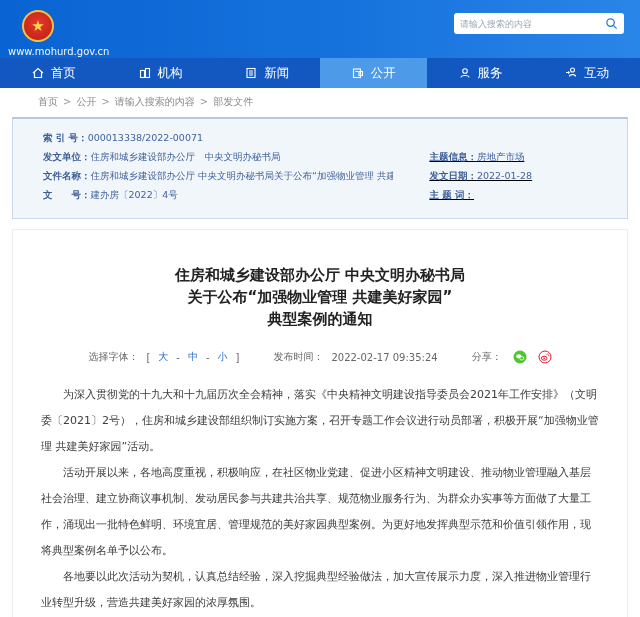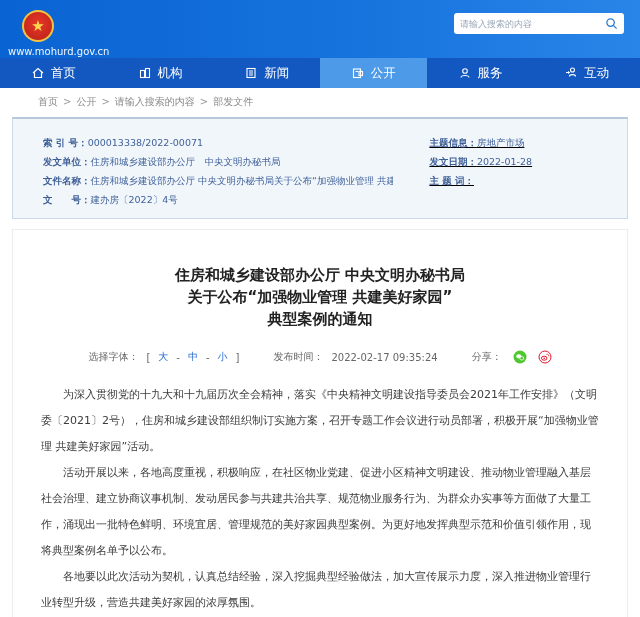--- a/index.html
+++ b/index.html
@@ -36,21 +36,21 @@
   .nav-icon { width:14px; height:14px; display:flex; }
 
   
   .breadcrumb { height:27px; display:flex; align-items:center; padding-left:38px;
     font-size:10px; color:#8a8a8a; background:#ffffff; }
   .breadcrumb .crumb { cursor:pointer; }
   .breadcrumb .sep { margin:0 5px; color:#9a9a9a; }
 
   
   .meta-panel { margin:2px 12px 0 12px; background:#f1f6fb; border:1px solid #ccd9e8;
-    border-top:2px solid #b7c8dc; display:flex; padding:14px 0 14px 30px; height:102px; }
+    border-top:2px solid #b7c8dc; display:flex; padding:14px 0 14px 30px; height:102px;align-items:flex-end; }
   .meta-col-left { width:60%; }
   .meta-col-right { width:40%; padding-left:36px;text-decoration:underline; }
   .meta-row { font-size:9.5px; color:#3d5e96; line-height:19px; white-space:nowrap;
     overflow:hidden; }
   .meta-label { color:#3d5e96; font-weight:bold; }
   .meta-value { color:#41629a; font-weight:normal; }
 
   
   .doc-panel { margin:10px 12px 0 12px; background:#ffffff; border:1px solid #ececec;
     height:572px; padding:34px 28px 0 28px; }

